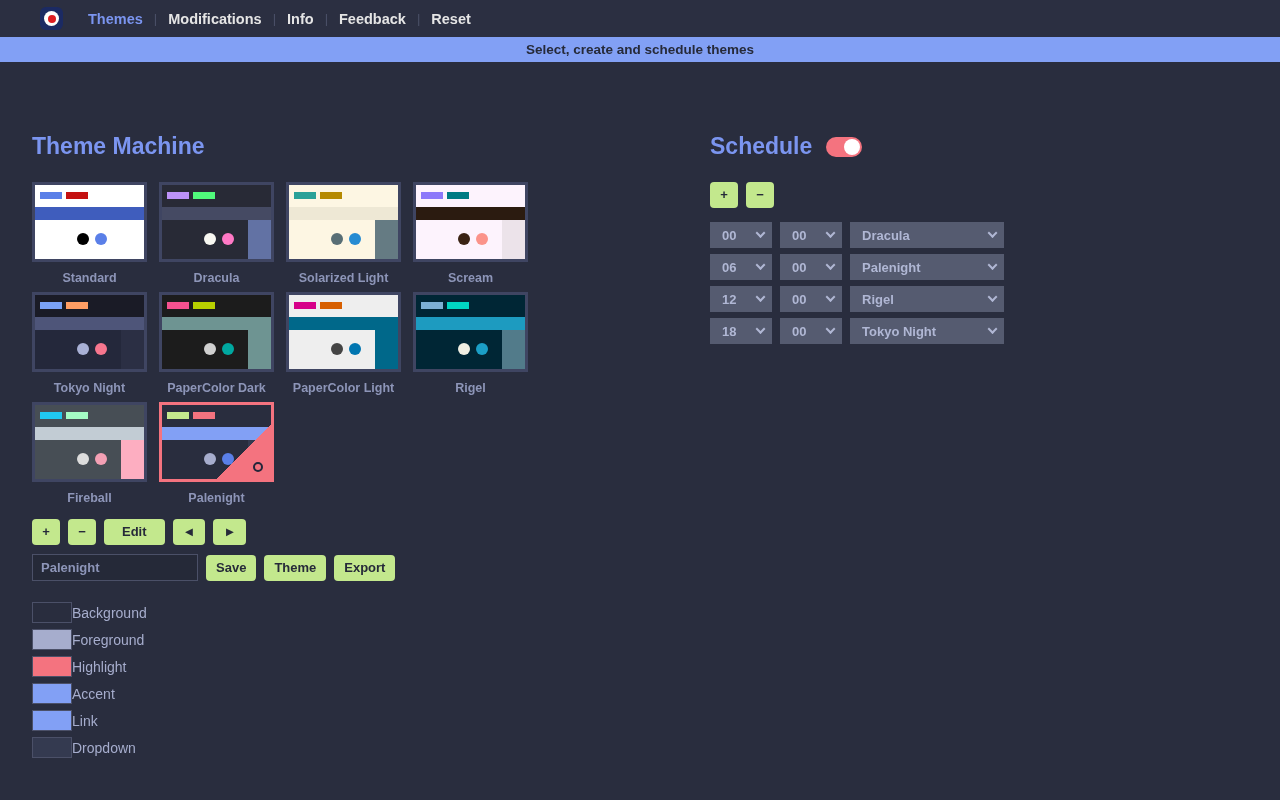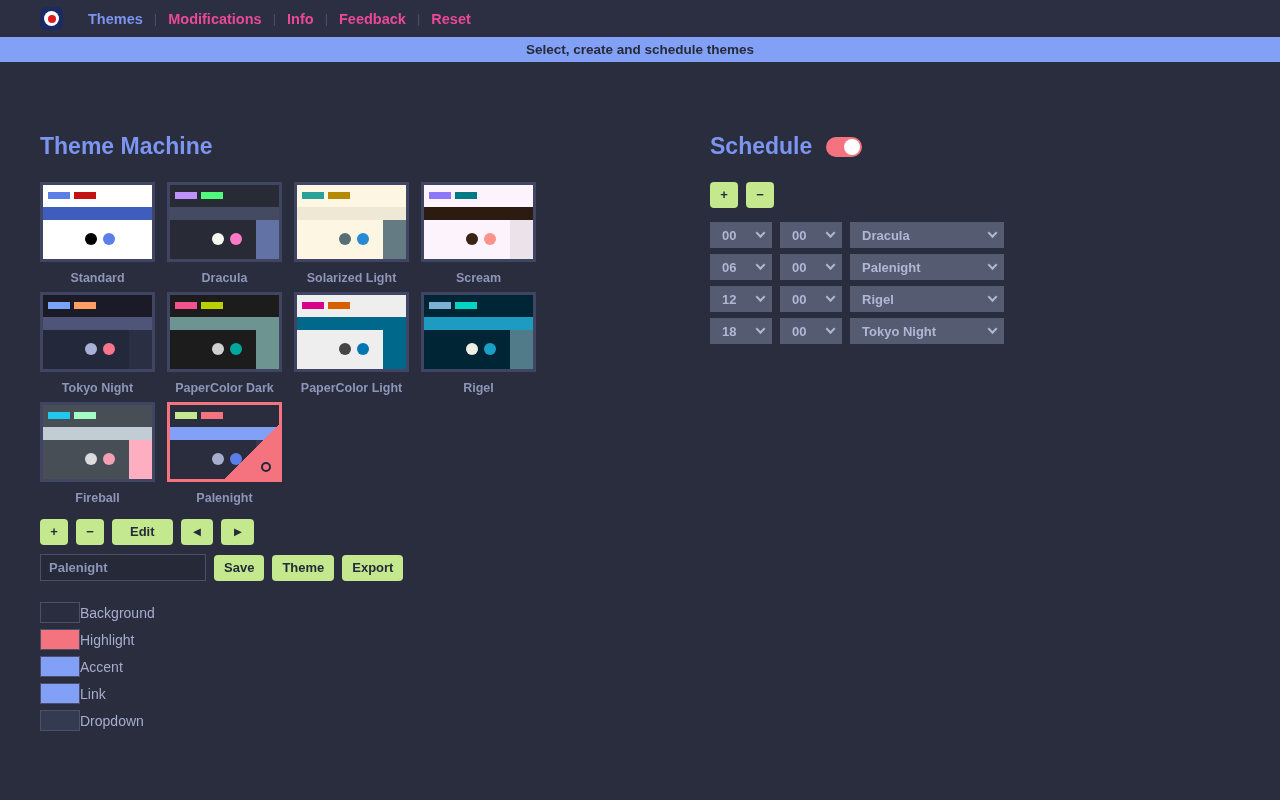--- a/index.html
+++ b/index.html
@@ -36,21 +36,21 @@
     display: flex; align-items: center; justify-content: center;
   }
   .logo-dot {
     width: 8px; height: 8px;
     border-radius: 50%;
     background: #dd1c21;
   }
   .nav-link {
     font-size: 14.5px;
     font-weight: bold;
-    color: #ec4899;
+    color: #e5e5e5;
     padding: 0 9px;
     cursor: pointer;
     white-space: nowrap;
   }
   .nav-link.active { color: #7b95f0; }
   .nav-sep {
     color: #4b5068;
     font-size: 13px;
     padding: 0 2px;
   }
@@ -66,21 +66,21 @@
     align-items: center;
     justify-content: center;
     border-bottom: 2px solid #292d3e;
   }
 
   
   .content {
     position: relative;
     height: 736px;
   }
-  .panel-left  { position: absolute; left: 40px; top: 69px; width: 620px; }
+  .panel-left  { position: absolute; left: 32px; top: 69px; width: 620px; }
   .panel-right { position: absolute; left: 710px; top: 69px; width: 400px; }
 
   .panel-title {
     font-size: 23px;
     font-weight: bold;
     color: #7b95f0;
     margin-bottom: 22px;
   }
   .sched-head {
     display: flex;
@@ -465,20 +465,24 @@
       <button class="btn">Theme</button>
       <button class="btn">Export</button>
     </div>
 
     <div id="swatch-list" class="swatch-list">
         <div class="swatch-row">
           <div class="swatch" style="background: rgb(41, 45, 62);"></div>
           <div class="swatch-label">Background</div>
         </div>
         <div class="swatch-row">
+          <div class="swatch" style="background: rgb(166, 173, 205);"></div>
+          <div class="swatch-label">Foreground</div>
+        </div>
+        <div class="swatch-row">
           <div class="swatch" style="background: rgb(244, 115, 127);"></div>
           <div class="swatch-label">Highlight</div>
         </div>
         <div class="swatch-row">
           <div class="swatch" style="background: rgb(130, 160, 245);"></div>
           <div class="swatch-label">Accent</div>
         </div>
         <div class="swatch-row">
           <div class="swatch" style="background: rgb(130, 160, 245);"></div>
           <div class="swatch-label">Link</div>

